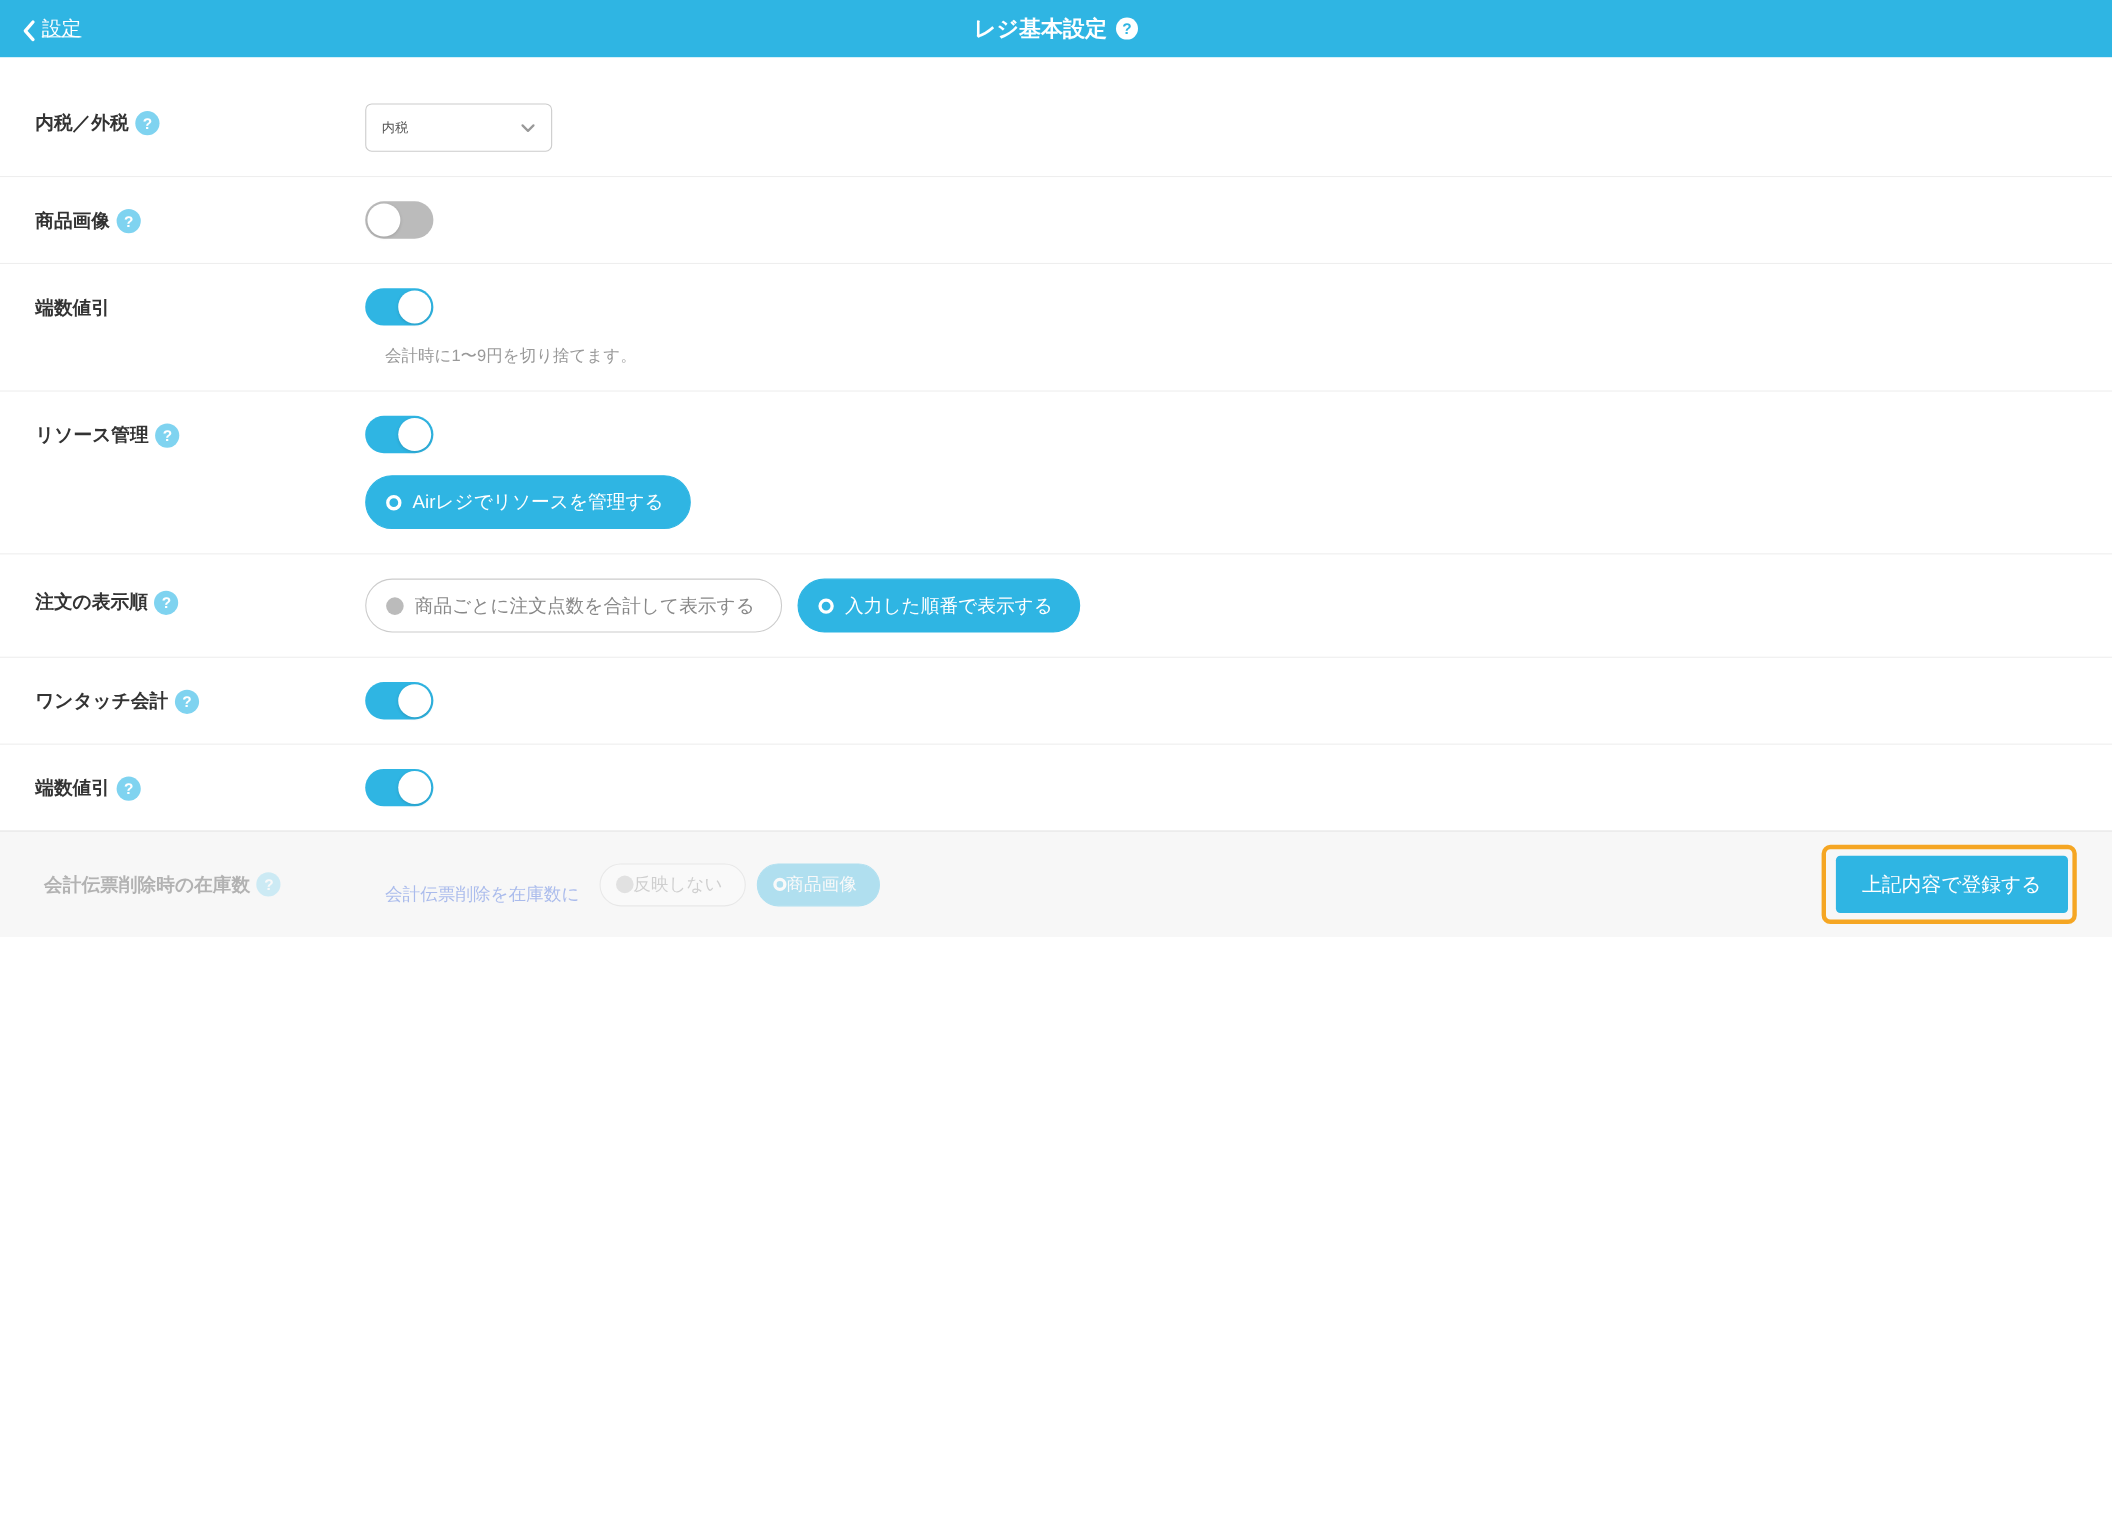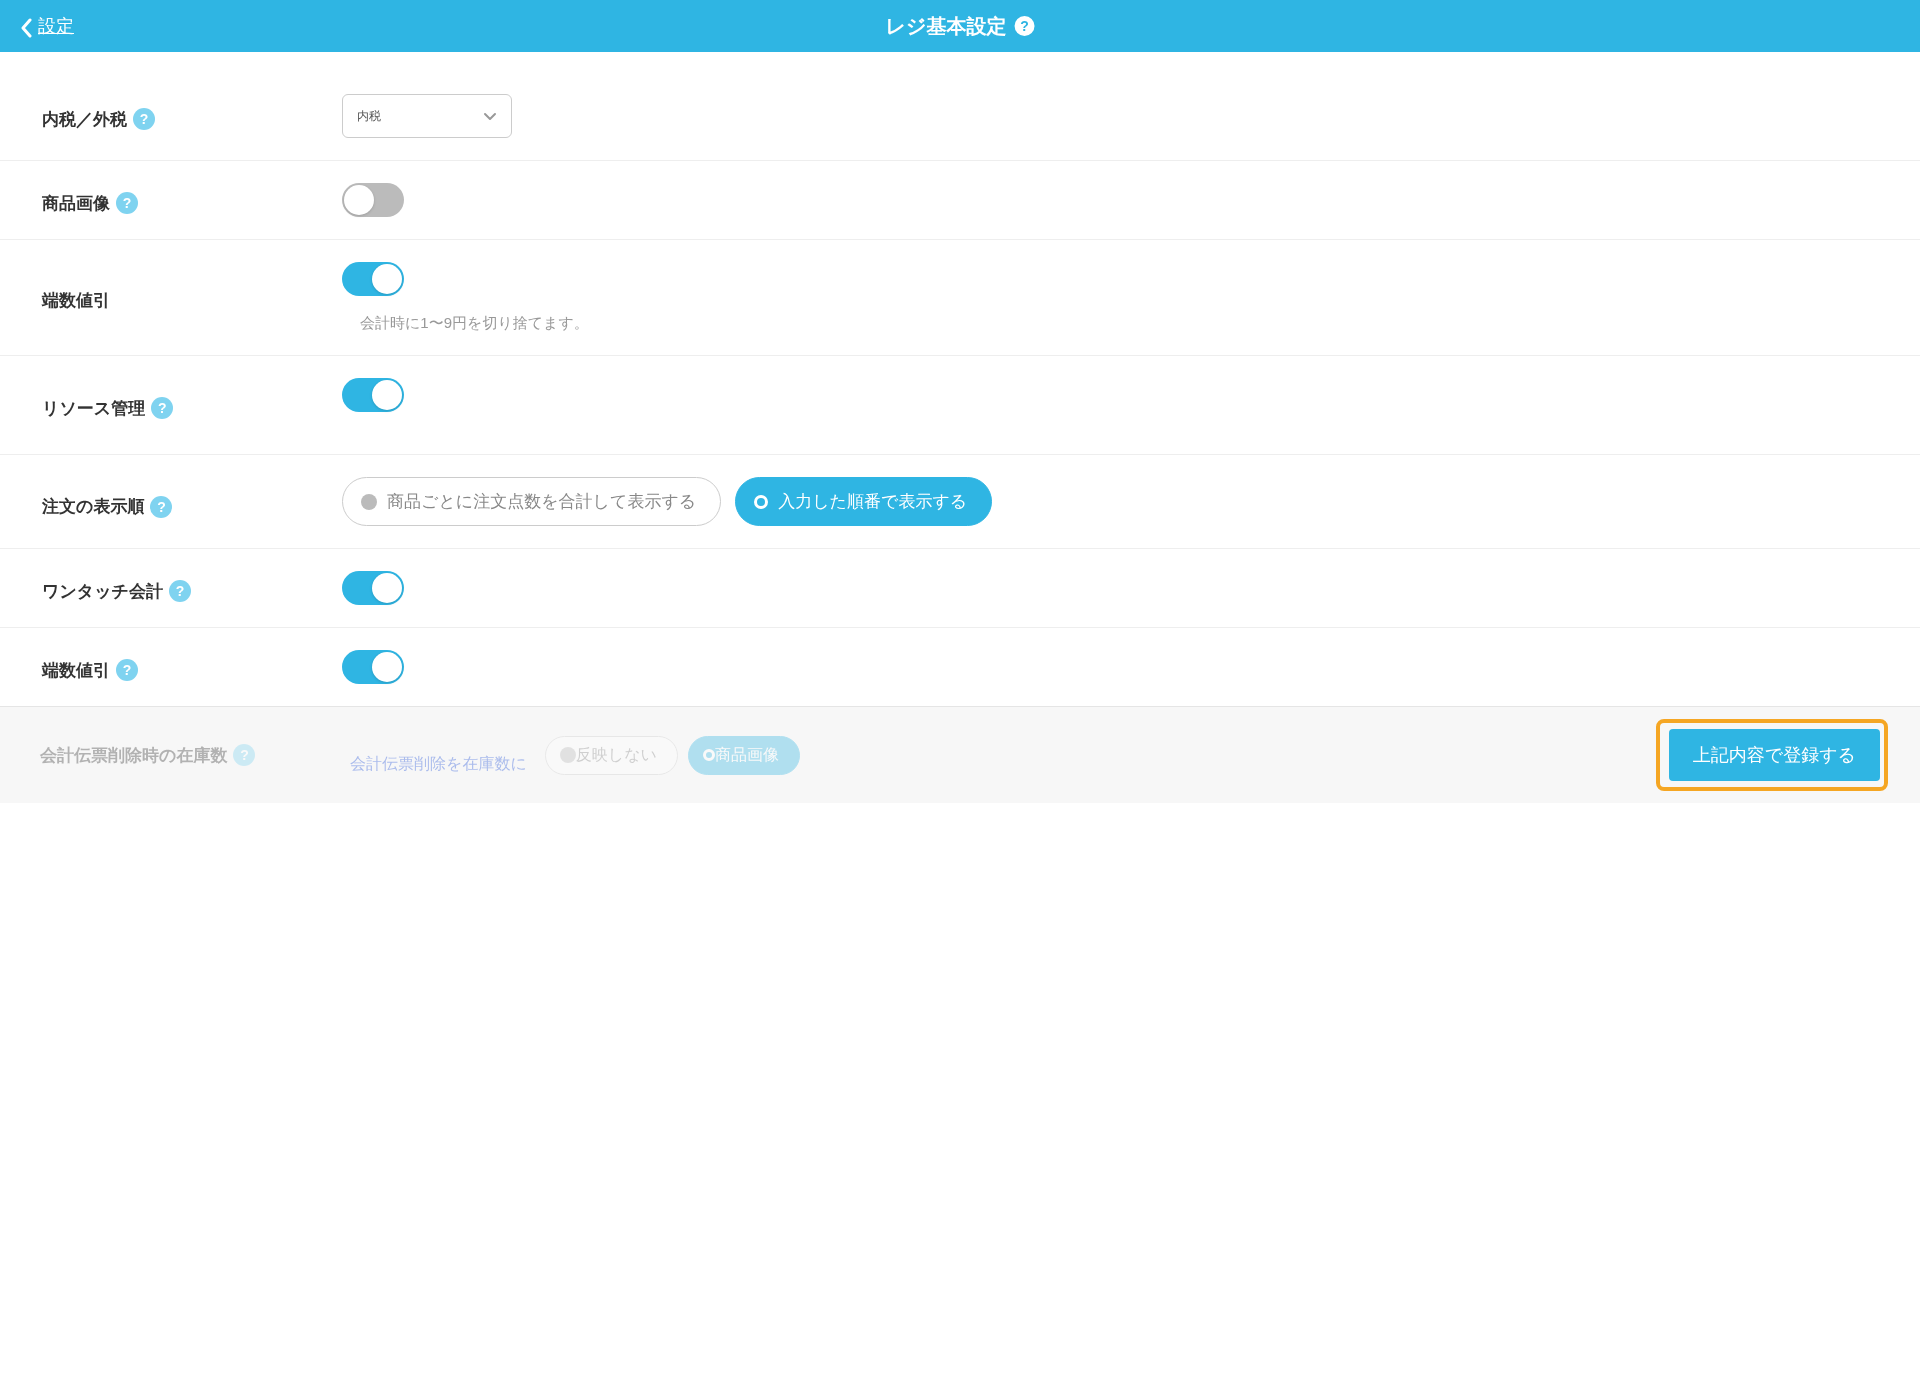--- a/index.html
+++ b/index.html
@@ -62,22 +62,22 @@
       font-size: 14px;
       font-weight: 700;
       margin-left: 6px;
       vertical-align: middle;
     }
     .content {
       padding-top: 20px;
     }
     .row {
       display: flex;
-      align-items: center;
-      padding: 22px 42px;
+      align-items: flex-start;
+      padding: 22px 32px;
       border-bottom: 1px solid #eee;
     }
     .row-label {
       width: 300px;
       font-size: 17px;
       font-weight: 600;
       color: #333;
       padding-top: 6px;
       display: flex;
       align-items: center;
@@ -291,20 +291,24 @@
   <div class="row">
     <div class="row-label">
       <span>リソース管理</span>
       <span class="help-icon-small">?</span>
     </div>
     <div class="row-control">
       <div class="toggle toggle-on">
           <div class="toggle-knob"></div>
         </div>
       <div class="pill-group">
+        <div class="pill pill-selected">
+          <span class="pill-radio ring"></span>
+          <span>Airレジでリソースを管理する</span>
+        </div>
       </div>
     </div>
   </div>
 
   <div class="row row-pill-only">
     <div class="row-label">
       <span>注文の表示順</span>
       <span class="help-icon-small">?</span>
     </div>
     <div class="row-control">

